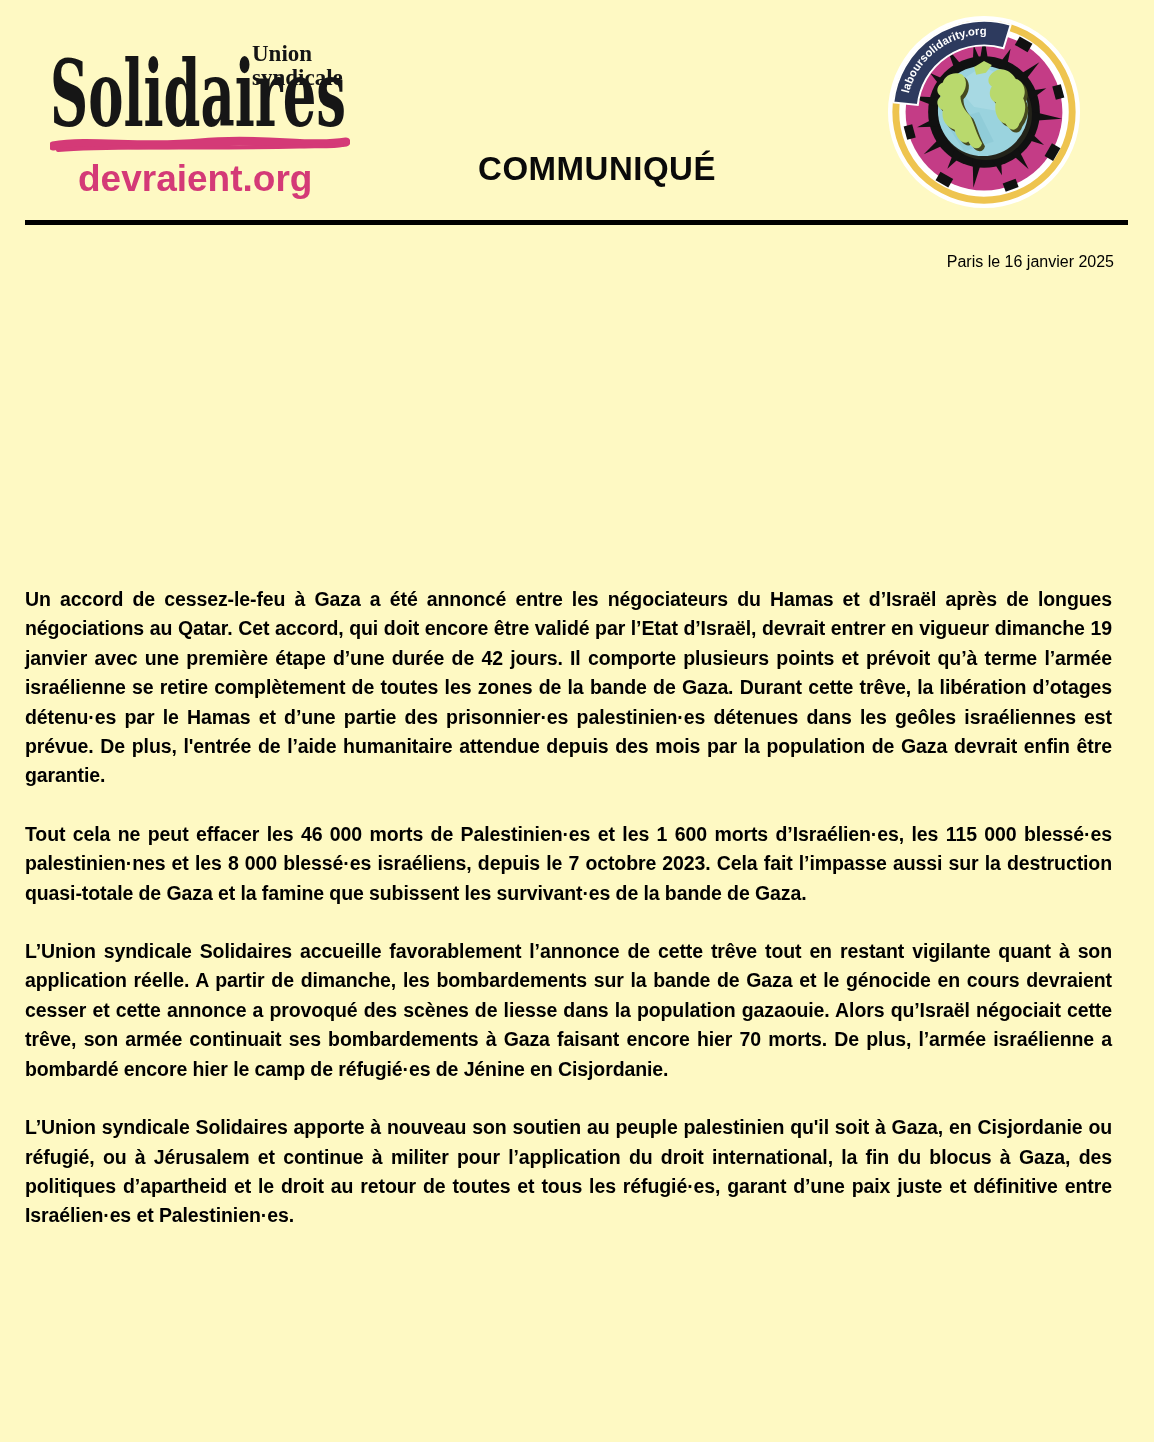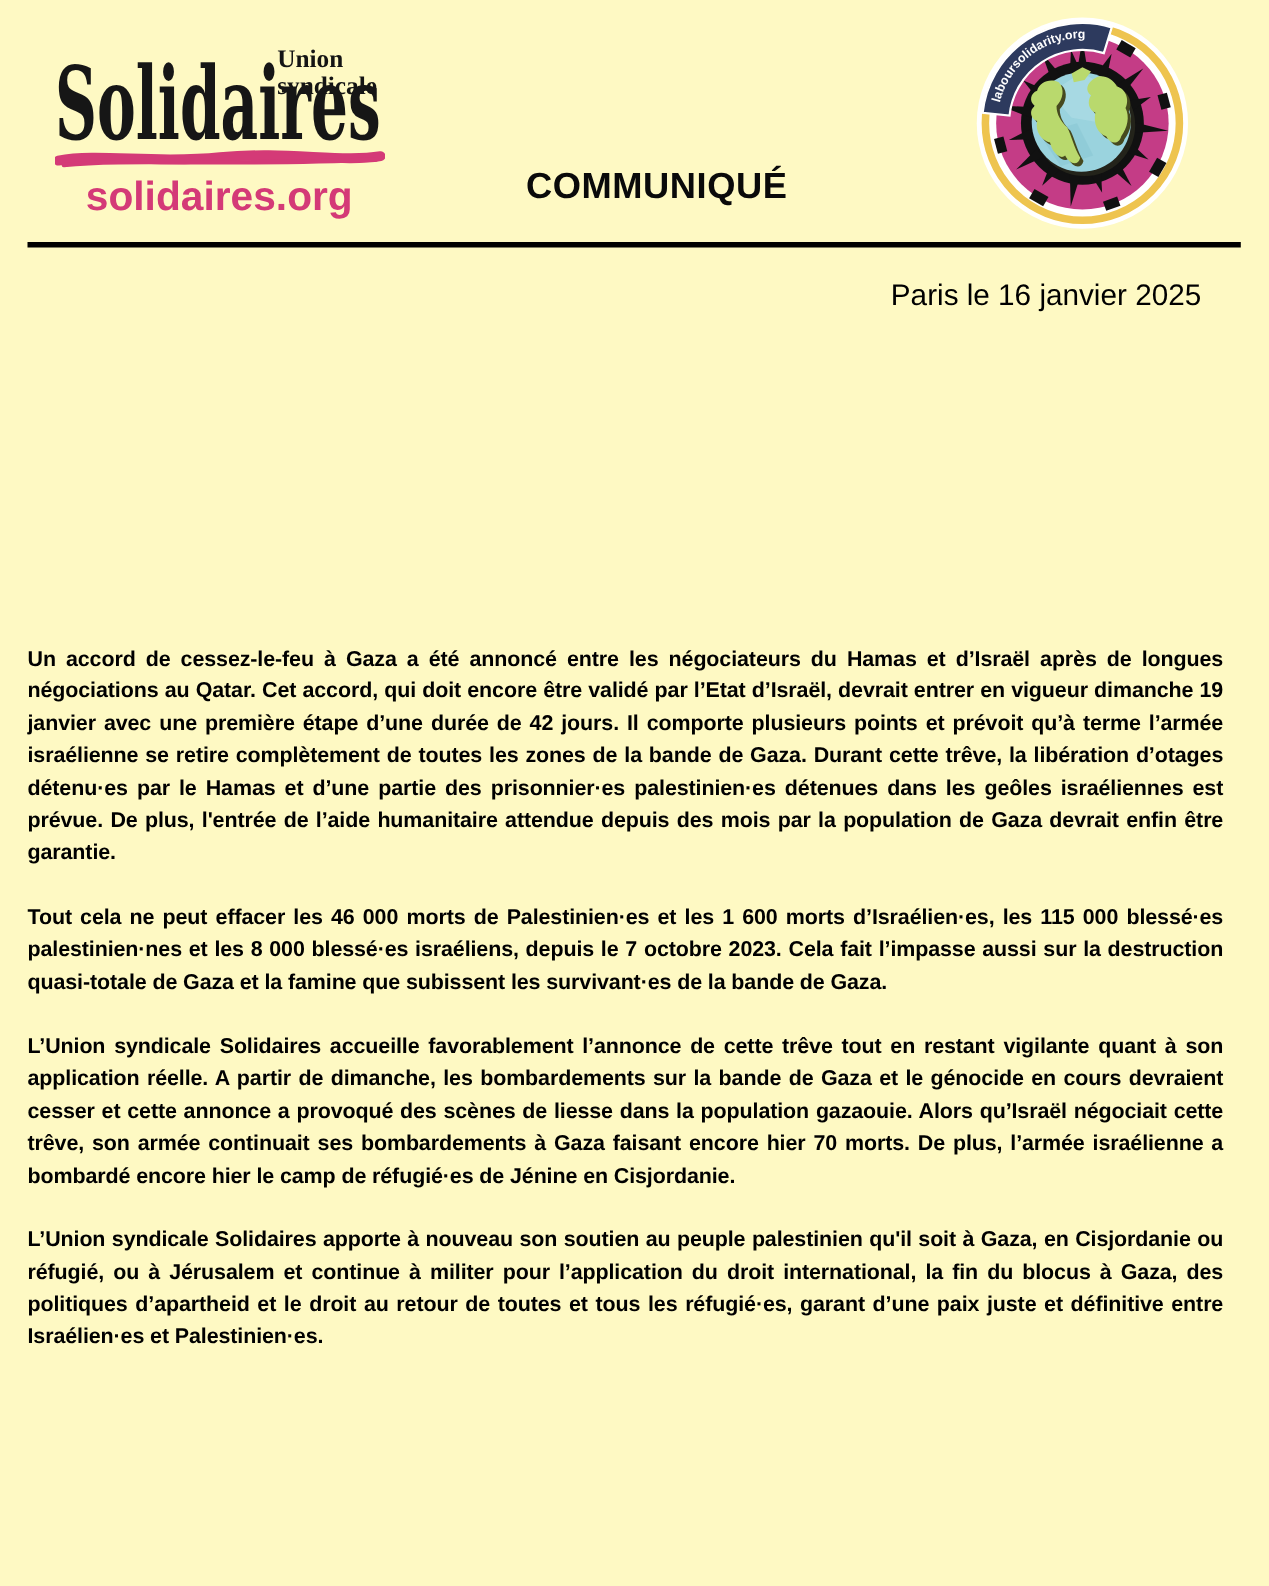--- a/index.html
+++ b/index.html
@@ -16,21 +16,21 @@
              color:#d43a77; letter-spacing:0px; }
 
   .doc-type { position:absolute; left:0; right:0; top:150px; text-align:center;
               font-size:33px; font-weight:800; letter-spacing:0.5px; color:#0a0a0a;
               transform:translateX(20px); }
 
   .badge { position:absolute; top:14px; right:72px; width:196px; height:196px; }
 
   .rule { position:absolute; left:25px; right:26px; top:220px; height:5px; background:#000; }
 
-  .dateline { position:absolute; top:253px; right:62px; font-size:27px; color:#000;text-align:center; }
+  .dateline { position:absolute; top:253px; right:40px; font-size:16px; color:#000;text-align:center; }
 
   
   .title-wrap { position:absolute; left:0; top:416px; width:1154px; height:92px; }
 
   
   .body-text { position:absolute; left:25px; top:585px; width:1087px;
                font-size:19.5px; line-height:29.4px; text-align:justify;
                letter-spacing:-0.1px; }
   .body-text p { margin:0 0 29px 0;font-weight:bold; }
 </style>
@@ -49,21 +49,21 @@
 
       <svg class="wordmark-svg" width="300" height="86" viewBox="0 0 300 86">
         <text x="0" y="72" font-size="92" font-weight="bold" font-family="DejaVu Serif, serif" fill="#161616" textLength="296" lengthAdjust="spacingAndGlyphs">Solidaires</text>
       </svg>
 
       <svg class="brush-svg" width="300" height="24" viewBox="0 0 300 24">
         <path d="M3,12 C40,5 90,15 150,9 C210,3 260,14 296,8" stroke="#d43a77" stroke-width="9" fill="none" stroke-linecap="round"></path>
         <path d="M8,16 C70,10 150,17 292,11" stroke="#d43a77" stroke-width="4" fill="none" stroke-linecap="round"></path>
       </svg>
 
-      <div class="website">solidaires.org</div>
+      <div class="website">devraient.org</div>
     </div>
 
     <div class="doc-type">COMMUNIQUÉ</div>
 
     <div class="badge">
       <svg width="196" height="196" viewBox="0 0 200 200">
         <circle cx="100" cy="100" r="98" fill="#ffffff"></circle>
         <circle cx="100" cy="100" r="90" fill="none" stroke="#eec44f" stroke-width="7"></circle>
         <circle cx="100" cy="100" r="80" fill="#c43c86"></circle>
 

